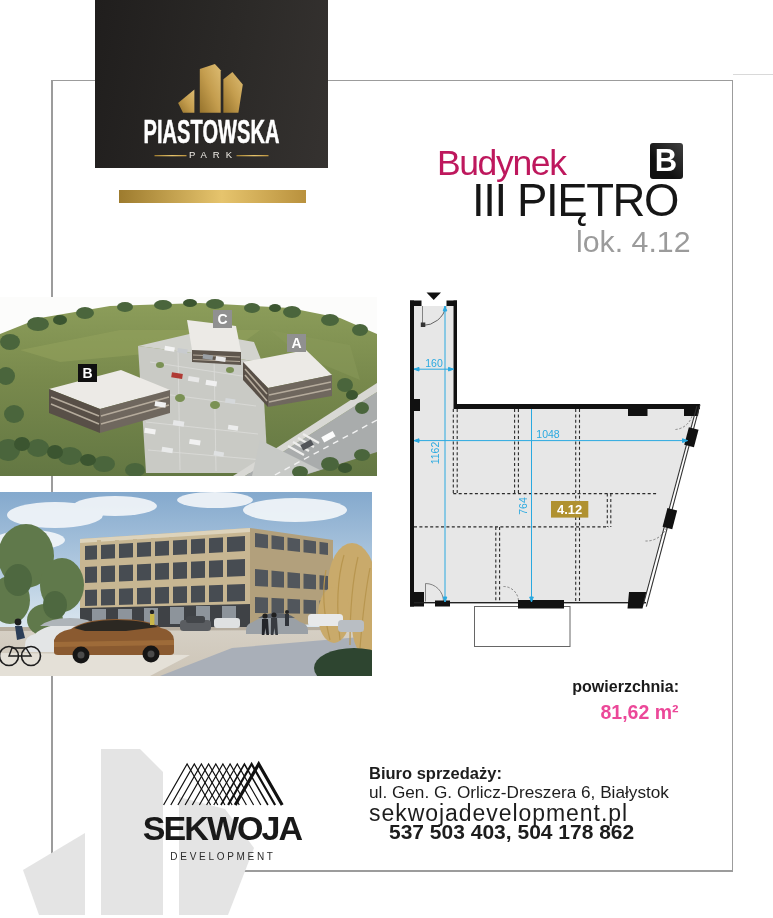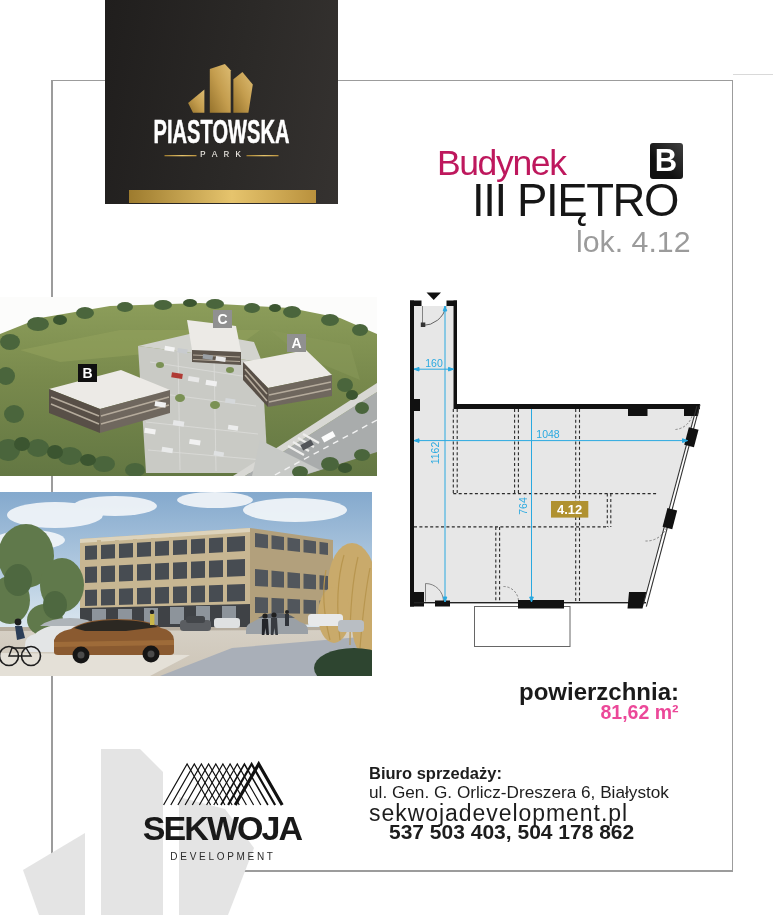--- a/index.html
+++ b/index.html
@@ -23,21 +23,21 @@
 
 <svg class="abs" style="left:0px;top:740px;" width="300" height="178" viewBox="0 740 300 178">
 
   <polygon points="101,749 140,749 163,772 163,915 101,915" fill="#e4e4e4"></polygon>
 
   <polygon points="179,797 225,809 254,848 228,915 179,915" fill="#e4e4e4"></polygon>
 
   <polygon points="85,833 23,870 39,915 85,915" fill="#e4e4e4"></polygon>
 </svg>
 
-<div class="abs" style="left:105px;top:0;width:233px;height:204px;background:linear-gradient(100deg,#201e1d 0%,#2b2927 55%,#353230 100%);">
+<div class="abs" style="left:95px;top:0;width:233px;height:168px;background:linear-gradient(100deg,#201e1d 0%,#2b2927 55%,#353230 100%);">
 
   <svg class="abs" style="left:0;top:0;" width="233" height="204" viewBox="105 0 233 204">
     <defs>
       <linearGradient id="gold" x1="0" y1="1" x2="1" y2="0">
         <stop offset="0" stop-color="#96732c"></stop>
             <stop offset="0.5" stop-color="#c49d4e"></stop>
             <stop offset="1" stop-color="#ddbc72"></stop>
       </linearGradient>
       <linearGradient id="goldbar" x1="0" y1="0" x2="1" y2="0">
         <stop offset="0" stop-color="#9d7b2e"></stop>
@@ -49,21 +49,21 @@
     <polygon points="209.8,69 224.9,64.1 230.7,70.3 230.7,112.7 209.8,112.7" fill="url(#gold)"></polygon>
     <polygon points="233.4,79.3 242.4,72.1 252.8,84.4 248.4,112.7 233.4,112.7" fill="url(#gold)"></polygon>
 
     <rect x="164.5" y="155" width="32" height="1.3" fill="url(#goldbar)"></rect>
 
     <rect x="246.5" y="155" width="32" height="1.3" fill="url(#goldbar)"></rect>
   </svg>
 
   <div class="abs" style="left:0;top:112.5px;width:233px;text-align:center;color:#fff;font-weight:bold;font-size:33.5px;-webkit-text-stroke:0.5px #fff;transform:scaleX(0.6);letter-spacing:0px;white-space:nowrap;">PIASTOWSKA</div>
 
-  <div class="abs" style="left:0;top:149px;width:237px;text-align:center;color:#efece6;font-size:9.5px;letter-spacing:6px;font-family:Liberation Mono, monospace;">PARK</div>
+  <div class="abs" style="left:0;top:149px;width:237px;text-align:center;color:#efece6;font-size:9.5px;letter-spacing:6px;">PARK</div>
 
   <div class="abs" style="left:23.5px;top:189.5px;width:187px;height:13.5px;background:linear-gradient(90deg,#9d7b2e,#e6c46d 55%,#b9913d);"></div>
 </div>
 
 <div class="abs" style="left:366px;top:143px;width:270.5px;text-align:center;font-size:35.5px;color:#be185d;letter-spacing:-1.35px;">Budynek</div>
 
 <div class="abs" style="left:649.5px;top:143.2px;width:33px;height:35.6px;border-radius:3px;background:linear-gradient(225deg,#3f3f3f 0%,#111 65%);color:#fff;font-weight:bold;font-size:31px;text-align:center;line-height:36px;">B</div>
 
 <div class="abs" style="left:377px;top:174.7px;width:301px;text-align:right;font-size:45.5px;font-weight:normal;color:#161616;white-space:nowrap;letter-spacing:-1.4px;">III PIĘTRO</div>
 
@@ -420,21 +420,21 @@
   <g stroke="#2aa9e0" stroke-width="1" fill="#2aa9e0">
     <path d="M531.5,409 V602"></path>
     <polygon points="531.5,602 529.7,597 533.3,597"></polygon>
   </g>
   <text x="530" y="509" font-size="10.5" fill="#2aa9e0" text-anchor="middle" transform="rotate(-90 527 509)">764</text>
 
   <rect x="551" y="501" width="37.3" height="16.6" fill="#b09130"></rect>
   <text x="569.6" y="514" font-size="13" fill="#fff" text-anchor="middle" font-weight="bold">4.12</text>
 </svg>
 
-<div class="abs" style="left:377px;top:678px;width:302px;text-align:right;font-size:24px;font-weight:bold;color:#1a1a1a;">powierzchnia:</div>
+<div class="abs" style="left:377px;top:678px;width:302px;text-align:right;font-size:16px;font-weight:bold;color:#1a1a1a;">powierzchnia:</div>
 
 <div class="abs" style="left:377px;top:701px;width:301.5px;text-align:right;font-size:19.5px;font-weight:bold;color:#ec4899;">81,62 m²</div>
 
 <svg class="abs" style="left:150px;top:757px;" width="145" height="55" viewBox="150 755 145 55">
   <g stroke="#111" fill="none">
     <path d="M163.6,803 L187.1,762 L210.6,803" stroke-width="1.2"></path>
     <path d="M170.8,803 L194.3,762 L217.8,803" stroke-width="1.2"></path>
     <path d="M177.9,803 L201.4,762 L224.9,803" stroke-width="1.2"></path>
     <path d="M185.1,803 L208.6,762 L232.1,803" stroke-width="1.2"></path>
     <path d="M192.3,803 L215.8,762 L239.3,803" stroke-width="1.2"></path>

